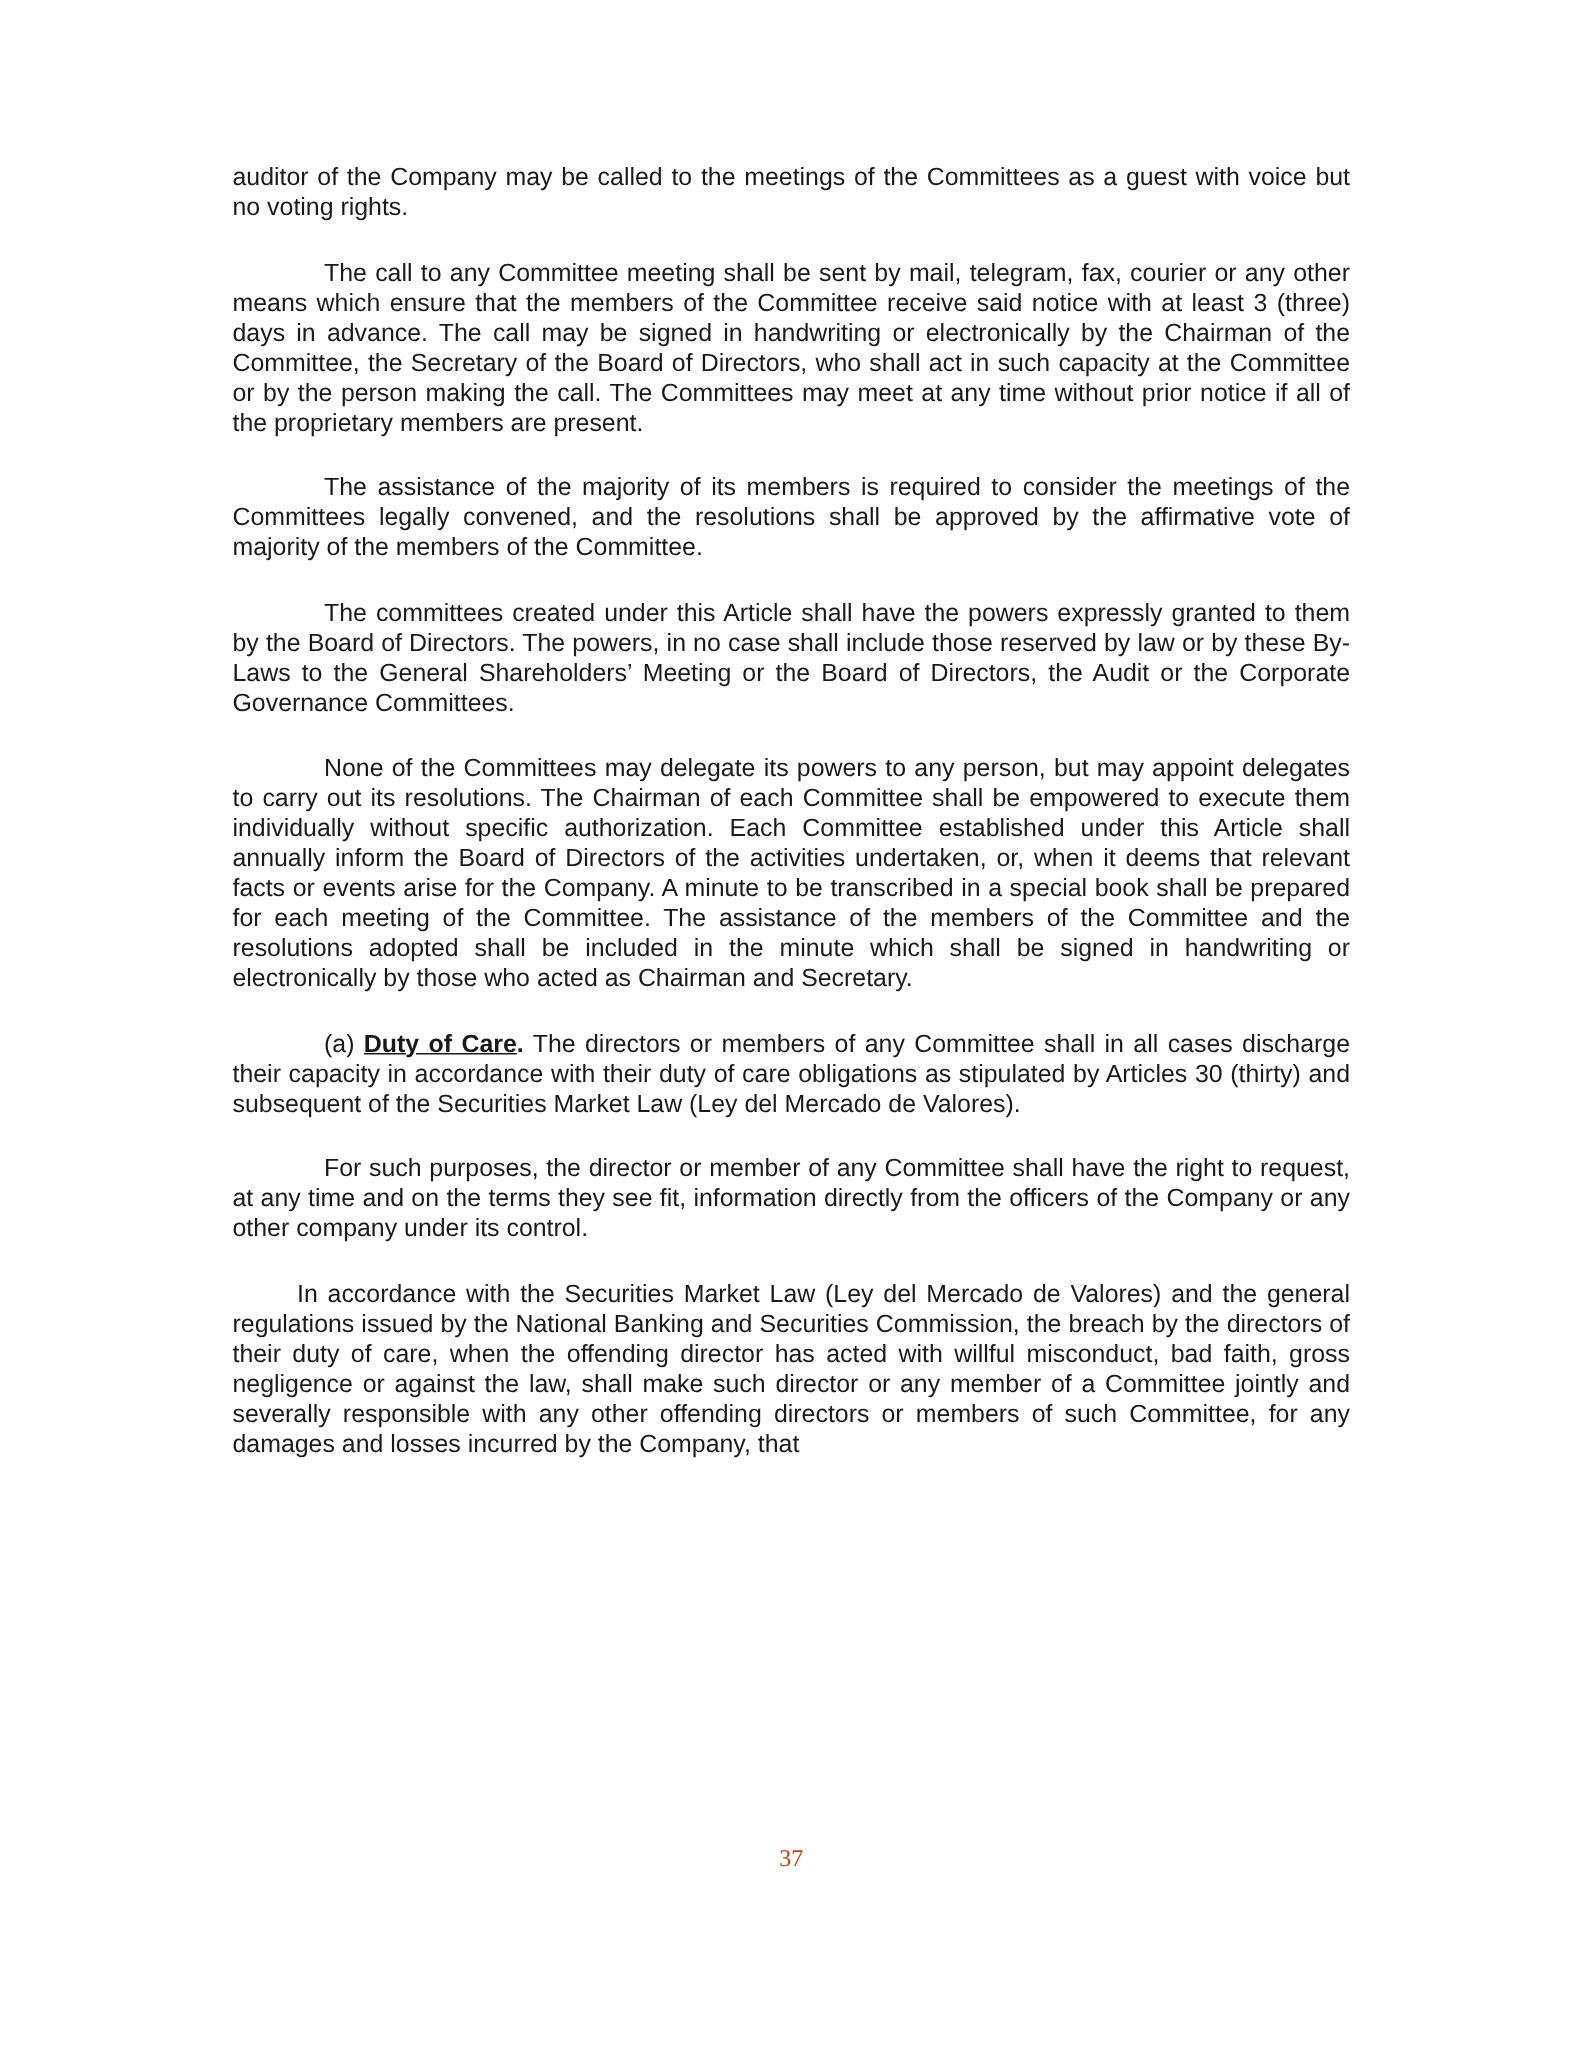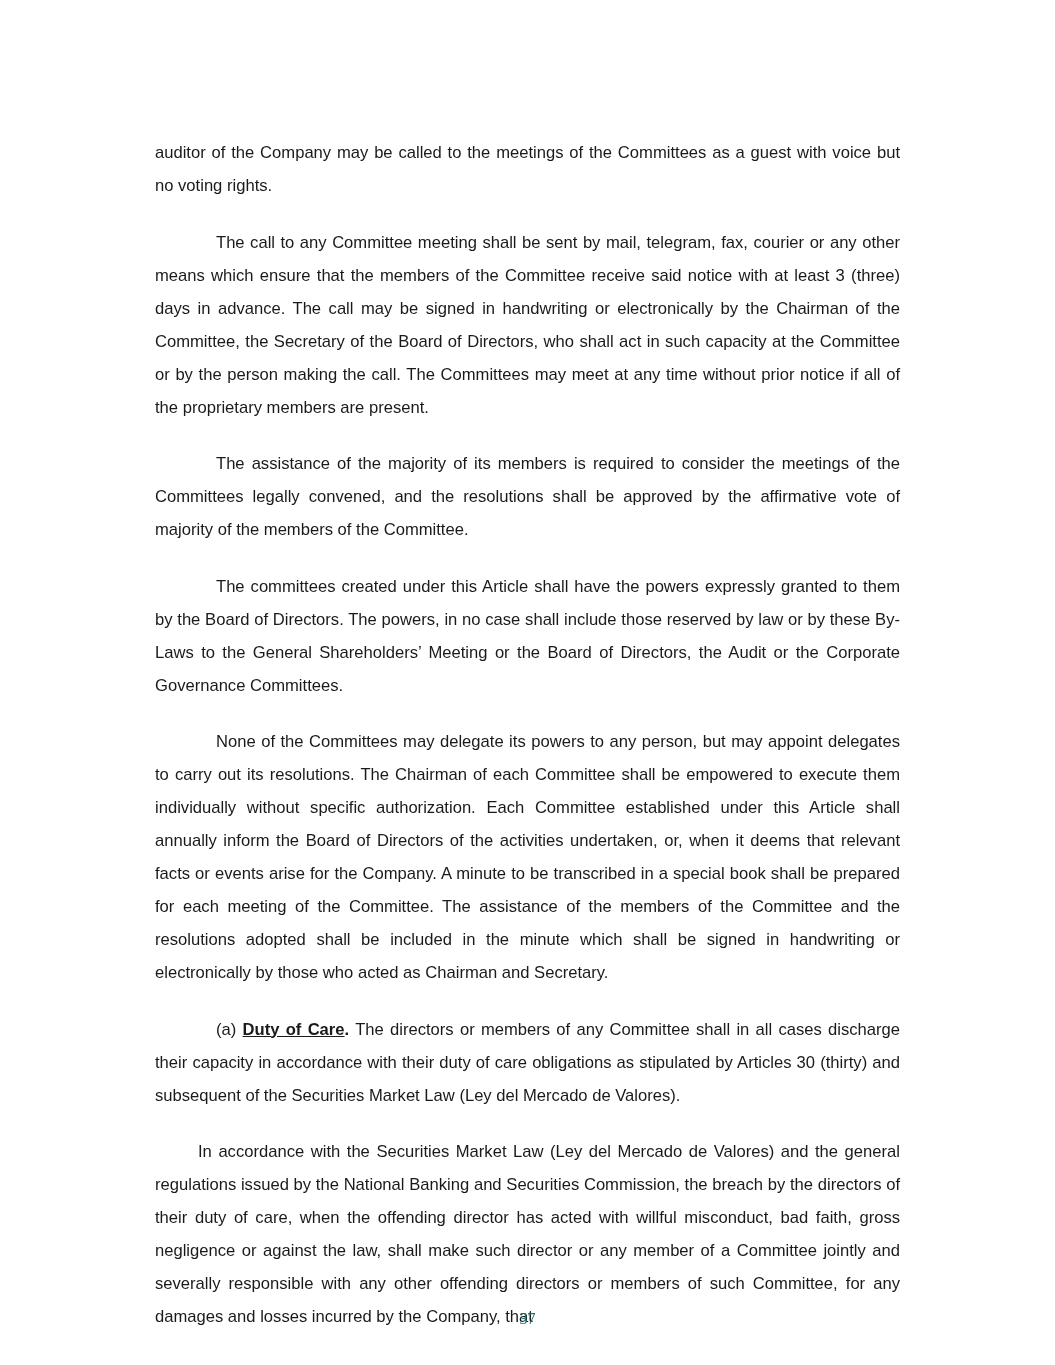--- a/index.html
+++ b/index.html
@@ -1,42 +1,43 @@
 <!DOCTYPE html>
 <html><head>
 <meta charset="utf-8">
 <style>
   html, body { margin: 0; padding: 0; background: #ffffff; }
   body { width: 1055px; height: 1365px; position: relative; overflow: hidden; }
   .page {
-    position: absolute; left: 155px; top: 136px; width: 745px;
+    position: absolute; left: 155px; top: 108px; width: 745px;
     font-family: "Liberation Sans", sans-serif;
-    font-size: 16.6px; line-height: 33px; color: #1a1a1a;
+    font-size: 16.6px; line-height: 20px; color: #1a1a1a;
   }
   .para { margin: 0 0 23.5px 0; text-align: justify; text-align-last: left; }
   .indent { text-indent: 61px; }
   .indent-small { text-indent: 43px; }
   .bold { font-weight: bold; }
   .u { text-decoration: underline; }
   .i { }
   .page-number {
-    position: absolute; left: 0; right: 0; top: 1310px; text-align: center;
-    font-family: "Liberation Serif", serif; font-size: 16px; color: #0f766e;
+    position: absolute; left: 0; right: 0; top: 1231px; text-align: center;
+    font-family: "Liberation Serif", serif; font-size: 16px; color: #c2410c;
   }
 </style>
 </head>
 <body>
 
 <div class="page">
   <p class="para">auditor of the Company may be called to the meetings of the Committees as a guest with voice but no voting rights.</p>
   <p class="para indent">The call to any Committee meeting shall be sent by mail, telegram, fax, courier or any other means which ensure that the members of the Committee receive said notice with at least 3 (three) days in advance. The call may be signed in handwriting or electronically by the Chairman of the Committee, the Secretary of the Board of Directors, who shall act in such capacity at the Committee or by the person making the call. The Committees may meet at any time without prior notice if all of the proprietary members are present.</p>
   <p class="para indent">The assistance of the majority of its members is required to consider the meetings of the Committees legally convened, and the resolutions shall be approved by the affirmative vote of majority of the members of the Committee.</p>
   <p class="para indent">The committees created under this Article shall have the powers expressly granted to them by the Board of Directors. The powers, in no case shall include those reserved by law or by these By-Laws to the General Shareholders’ Meeting or the Board of Directors, the Audit or the Corporate Governance Committees.</p>
   <p class="para indent">None of the Committees may delegate its powers to any person, but may appoint delegates to carry out its resolutions. The Chairman of each Committee shall be empowered to execute them individually without specific authorization. Each Committee established under this Article shall annually inform the Board of Directors of the activities undertaken, or, when it deems that relevant facts or events arise for the Company. A minute to be transcribed in a special book shall be prepared for each meeting of the Committee. The assistance of the members of the Committee and the resolutions adopted shall be included in the minute which shall be signed in handwriting or electronically by those who acted as Chairman and Secretary.</p>
 
 
   <p class="para indent"><span>(a) </span><span class="bold u">Duty of Care</span><span class="bold">.</span><span> The directors or members of any Committee shall in all cases discharge their capacity in accordance with their duty of care obligations as stipulated by Articles 30 (thirty) and subsequent of the Securities Market Law </span><span class="i">(Ley del Mercado de Valores)</span><span>.</span></p>
 
+  <p class="para indent">For such purposes, the director or member of any Committee shall have the right to request, at any time and on the terms they see fit, information directly from the officers of the Company or any other company under its control.</p>
 
   <p class="para indent-small"><span>In accordance with the Securities Market Law </span><span class="i">(Ley del Mercado de Valores)</span><span> and the general regulations issued by the National Banking and Securities Commission, the breach by the directors of their duty of care, when the offending director has acted with willful misconduct, bad faith, gross negligence or against the law, shall make such director or any member of a Committee jointly and severally responsible with any other offending directors or members of such Committee, for any damages and losses incurred by the Company, that</span></p>
 </div>
 
 <div class="page-number">37</div>
 
 </body></html>

